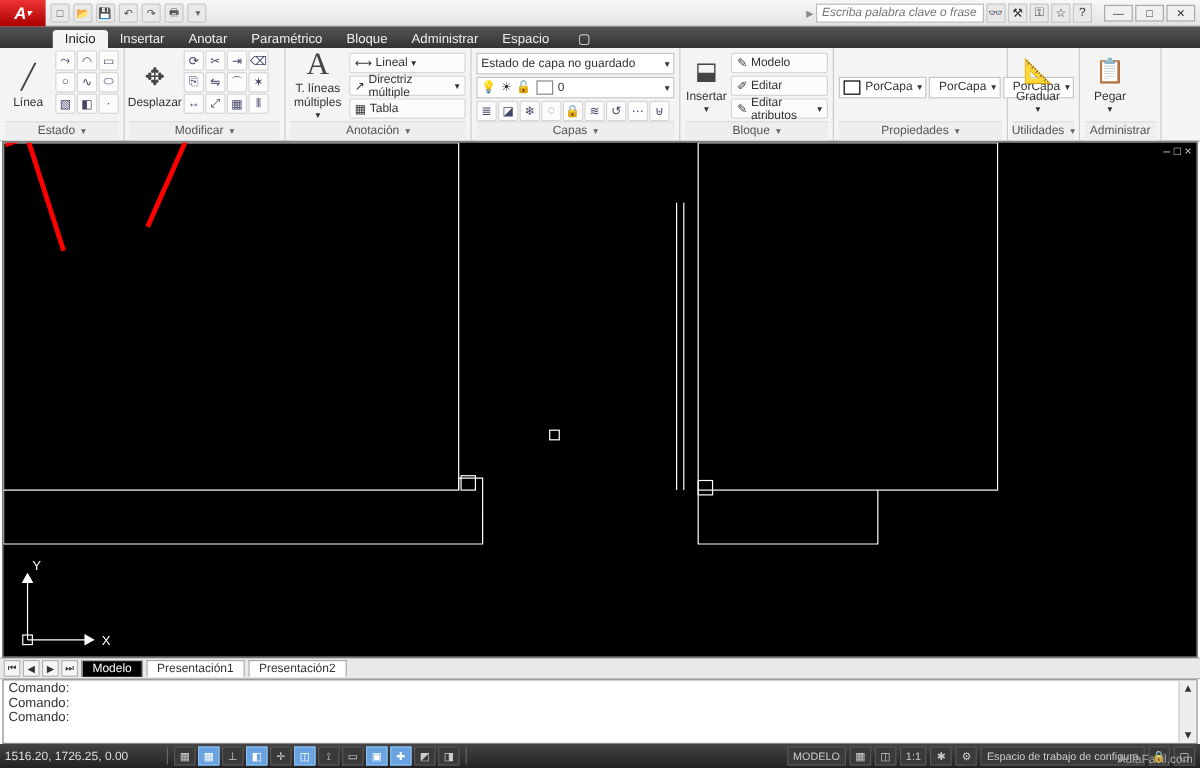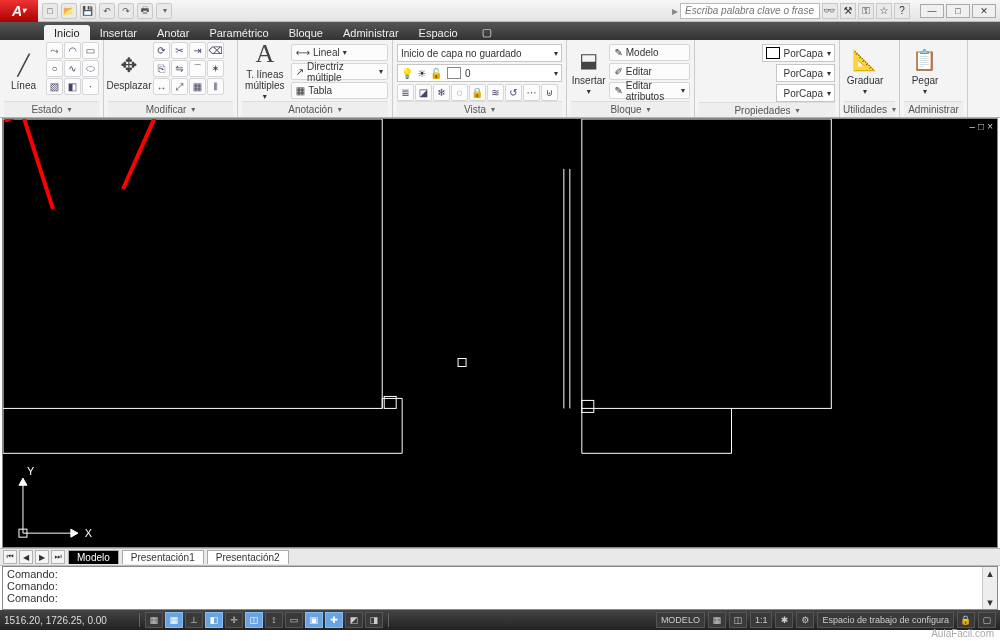--- a/index.html
+++ b/index.html
@@ -33,21 +33,21 @@
 .combo .sw { width:14px; height:12px; border:1px solid #888; }
 .drop-arrow::after { content:"▾"; font-size:8px; color:#666; margin-left:2px; }
 .canvas-wrap { position:relative; height:430px; background:#000; border:1px solid #888; margin:0 2px; }
 .canvas-wrap svg { position:absolute; inset:0; }
 .mini-win-btns { position:absolute; top:2px; right:4px; display:flex; gap:3px; color:#ccc; font-size:10px; }
 .arrow-anno { position:absolute; pointer-events:none; }
 .scroll-nav { height:18px; background:#e9e9e9; border-top:1px solid #bbb; border-bottom:1px solid #bbb; display:flex; align-items:center; padding:0 3px; gap:2px; }
 .sn-btn { width:14px; height:14px; border:1px solid #b3b3b3; background:#f5f5f5; display:flex; align-items:center; justify-content:center; font-size:8px; }
 .sheet-tab { padding:1px 8px; border:1px solid #aaa; background:#fff; font-size:10px; border-bottom:none; margin-left:1px; }
 .sheet-tab.active { background:#000; color:#fff; }
-.cmdline { height:44px; border:1px solid #888; margin:0 2px; background:#fff; overflow:hidden; font-family: "Courier New", monospace; font-size:11px; padding:1px 4px; position:relative; }
+.cmdline { height:54px; border:1px solid #888; margin:0 2px; background:#fff; overflow:hidden; font-family: "Courier New", monospace; font-size:11px; padding:1px 4px; position:relative; }
 .cmdline .scroll { position:absolute; right:0; top:0; bottom:0; width:15px; background:#eee; border-left:1px solid #ccc; display:flex; flex-direction:column; justify-content:space-between; align-items:center; }
 .statusbar { height:20px; background:linear-gradient(#444,#222); color:#ddd; display:flex; align-items:center; font-size:10px; padding:0 4px; gap:3px; }
 .sb-btn { width:18px; height:16px; background:#3a3a3a; border:1px solid #555; display:flex; align-items:center; justify-content:center; font-size:9px; color:#ccc; }
 .sb-btn.on { background:#6aa4e0; border-color:#88bdf0; color:#fff; }
 .sb-sep { width:1px; height:14px; background:#666; margin:0 2px; }
 .watermark { position:absolute; right:6px; bottom:2px; font-size:10px; color:#aaa; }
 </style>
 </head>
 <body>
 
@@ -158,21 +158,21 @@
             <span>Tabla</span>
           </div>
       </div>
     </div>
     <div class="panel-label drop-arrow">Anotación</div>
   </div>
 
   <div class="panel" style="width:174px">
     <div class="panel-body" style="flex-direction:column;align-items:stretch;gap:2px;padding-top:2px">
       <div class="combo">
-          <span>Inicio de capa no guardado</span>
+          <span>Estado de capa no guardado</span>
           <span style="margin-left:auto;font-size:8px">▾</span>
         </div>
       <div class="combo">
         <span>💡</span>
           <span>☀</span>
           <span>🔓</span>
         <span class="sw" style="background:#fff"></span>
           <span>0</span>
           <span style="margin-left:auto;font-size:8px">▾</span>
       </div>
@@ -181,21 +181,21 @@
         <div class="sm-btn">◪</div>
         <div class="sm-btn">❄</div>
         <div class="sm-btn">◌</div>
         <div class="sm-btn">🔒</div>
         <div class="sm-btn">≋</div>
         <div class="sm-btn">↺</div>
         <div class="sm-btn">⋯</div>
         <div class="sm-btn">⊎</div>
       </div>
     </div>
-    <div class="panel-label drop-arrow">Vista</div>
+    <div class="panel-label drop-arrow">Capas</div>
   </div>
 
   <div class="panel" style="width:128px">
     <div class="panel-body">
       <div class="big-btn">
         <div class="icn">⬓</div>
         <div class="lbl"><span>Insertar</span><br><span style="font-size:8px">▾</span></div>
       </div>
       <div style="display:flex;flex-direction:column;gap:2px;padding-top:2px">
         <div class="txt-btn">
@@ -210,21 +210,21 @@
             <span>✎</span>
             <span>Editar atributos</span>
             <span style="font-size:8px">▾</span>
           </div>
       </div>
     </div>
     <div class="panel-label drop-arrow">Bloque</div>
   </div>
 
   <div class="panel" style="width:145px">
-    <div class="panel-body" style="flex-direction:column;align-items:flex-end;gap:2px;padding-top:2px">
+    <div class="panel-body" style="flex-direction:row;align-items:center;gap:2px;padding-top:2px">
       <div class="combo">
           <span class="sw" style="background:#fff;border:1px solid #000"></span>
           <span>PorCapa</span>
           <span style="margin-left:auto;font-size:8px">▾</span>
         </div>
       <div class="combo">
           <span style="flex:1;border-top:1px solid #000;height:0"></span>
           <span>PorCapa</span>
           <span style="margin-left:auto;font-size:8px">▾</span>
         </div>

